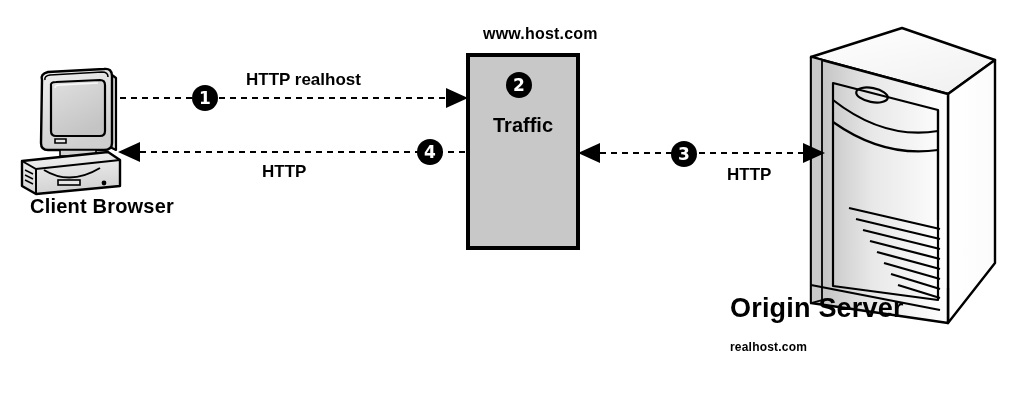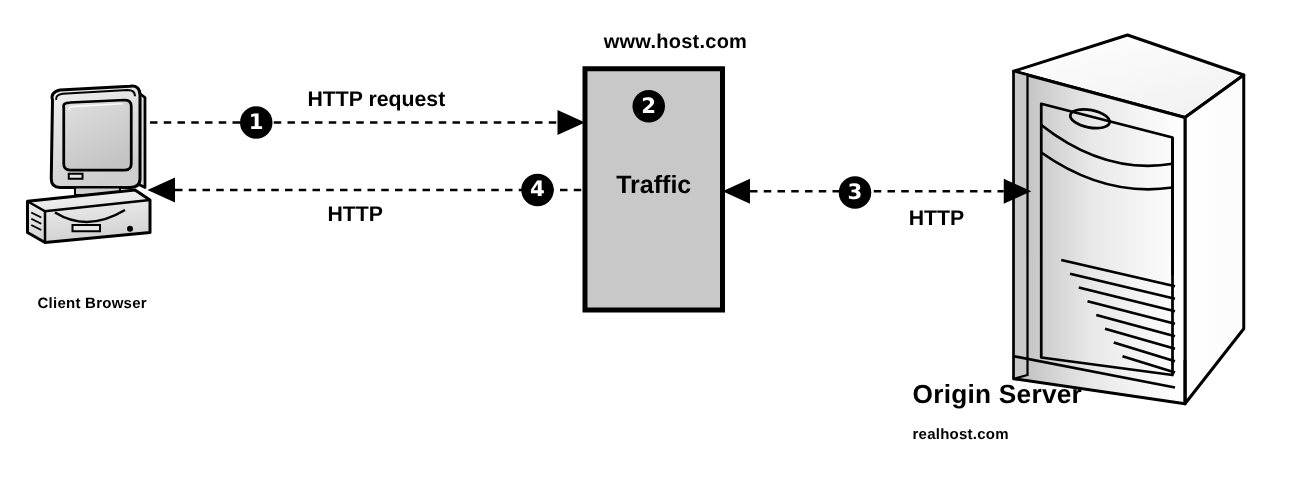--- a/index.html
+++ b/index.html
@@ -32,47 +32,46 @@
     white-space: nowrap;
     line-height: 1;
   }
   .lbl-host {
     font-size: 16px;
     left: 483px;
     top: 26px;
     letter-spacing: 0.2px;
   }
   .lbl-client {
-    font-size: 12px;
+    font-size: 20px;
     left: 30px;
     top: 196px;
     letter-spacing: 0.2px;
-    margin-top: 40px;
   }
   .lbl-origin {
-    font-size: 21px;
+    font-size: 27px;
     left: 730px;
-    top: 305px;
+    top: 295px;
     letter-spacing: 0.2px;
   }
   .lbl-realhost {
     font-size: 12px;
     left: 730px;
     top: 341px;
     letter-spacing: 0.2px;
   }
   .lbl-ts-line {
     font-size: 20px;
     color: #000000;
     font-weight: bold;
     text-align: center;
     width: 110px;
     left: 468px;
   }
-  .lbl-ts1 { top: 115px; margin-top: 23px; }
+  .lbl-ts1 { top: 115px; }
   .lbl-ts2 { top: 143px; }
   .lbl-httpreq {
     font-size: 17px;
     left: 246px;
     top: 71px;
   }
   .lbl-http-left {
     font-size: 17px;
     left: 262px;
     top: 163px;
@@ -227,21 +226,21 @@
 
   <div class="lbl lbl-ts-line lbl-ts1">Traffic</div>
 
 
   <div class="lbl lbl-client">Client Browser</div>
 
   <div class="lbl lbl-origin">Origin Server</div>
 
   <div class="lbl lbl-realhost">realhost.com</div>
 
-  <div class="lbl lbl-httpreq">HTTP request</div>
+  <div class="lbl lbl-httpreq">HTTP realhost</div>
 
   <div class="lbl lbl-http-left">HTTP</div>
 
   <div class="lbl lbl-http-right">HTTP</div>
 
   <div class="badge badge-1">1</div>
 
   <div class="badge badge-2">2</div>
 
   <div class="badge badge-3">3</div>

